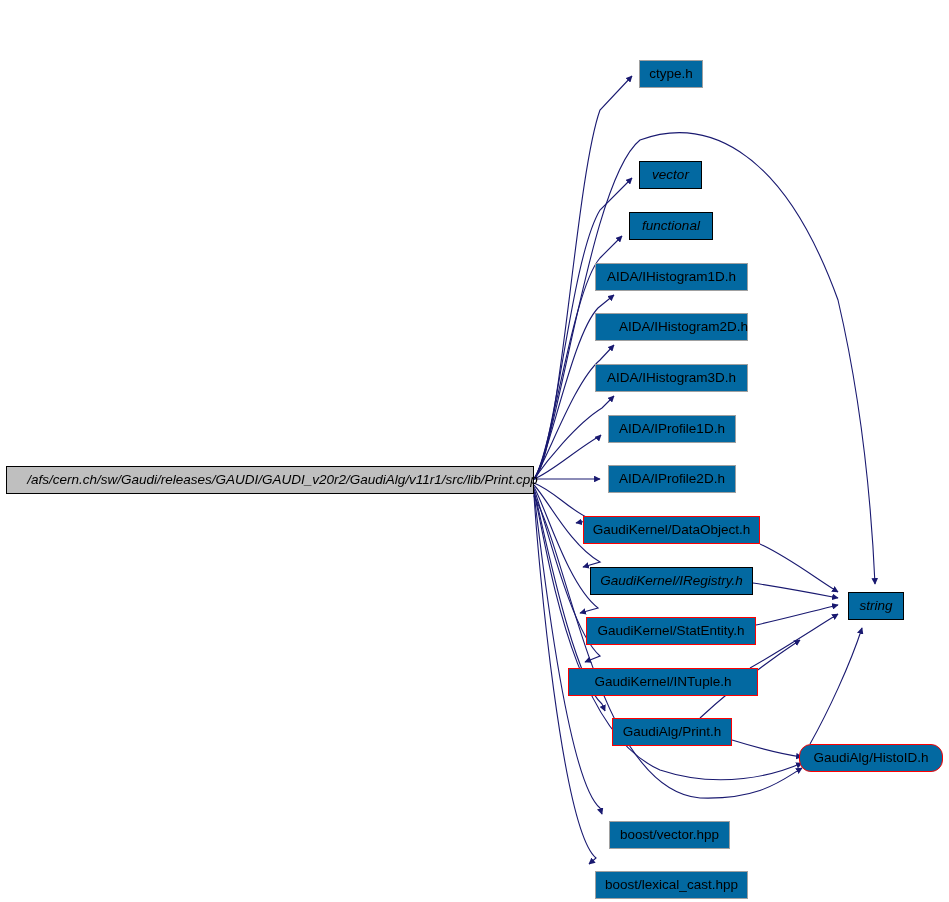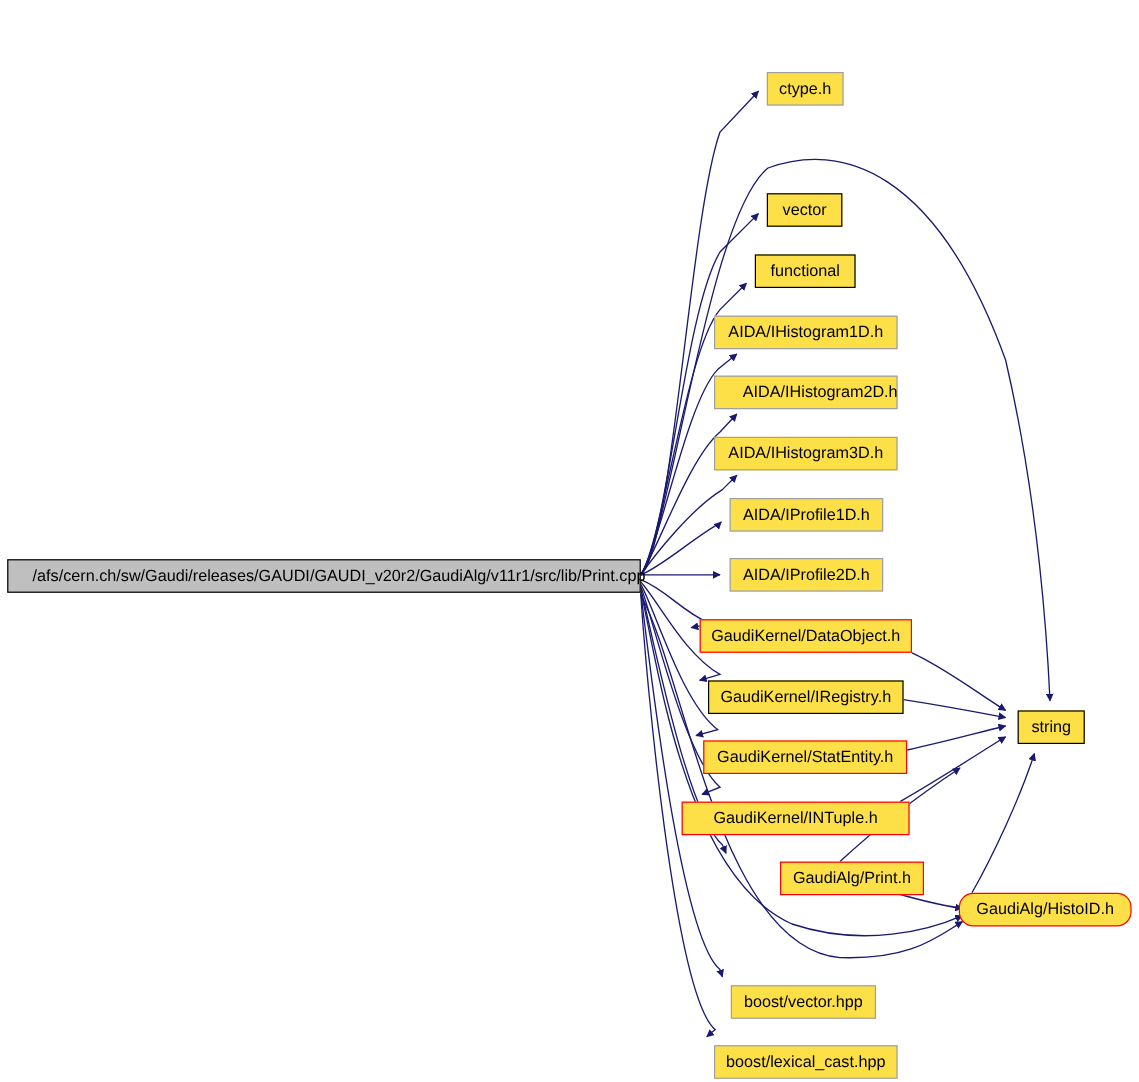--- a/index.html
+++ b/index.html
@@ -22,28 +22,28 @@
     width: 949px;
     height: 902px;
   }
   .node {
     position: absolute;
     box-sizing: border-box;
     display: flex;
     align-items: center;
     justify-content: center;
     border: 1px solid #a0a0a0;
-    background: #fde047;
+    background: #0369a1;
     font-size: 13.5px;
     color: #000000;
     white-space: nowrap;
     letter-spacing: 0px;
     line-height: 1;
   }
-  .node.black { border-color: #000000; }
+  .node.black { border-color: #000000; font-style: italic; }
   .node.red   { border-color: #ff0000; }
   .node.gray  { border-color: #a0a0a0; }
   .node.root {
     background: #bfbfbf;
     border-color: #000000;
     padding-left: 25px;
   }
   .node span { pointer-events: none; }
 </style>
 </head>
@@ -117,21 +117,21 @@
       </div>
       <div class="node black" style="left: 590px; top: 567px; width: 163px; height: 28px;">
         <span>GaudiKernel/IRegistry.h</span>
       </div>
       <div class="node red" style="left: 586px; top: 617px; width: 170px; height: 28px;">
         <span>GaudiKernel/StatEntity.h</span>
       </div>
       <div class="node red" style="left: 568px; top: 668px; width: 190px; height: 28px; text-align: center;">
         <span>GaudiKernel/INTuple.h</span>
       </div>
-      <div class="node red" style="left: 612px; top: 718px; width: 120px; height: 28px; margin-left: 38px;">
+      <div class="node red" style="left: 612px; top: 718px; width: 120px; height: 28px;">
         <span>GaudiAlg/Print.h</span>
       </div>
       <div class="node red" style="left: 799px; top: 744px; width: 144px; height: 28px; border-radius: 12px;">
         <span>GaudiAlg/HistoID.h</span>
       </div>
       <div class="node gray" style="left: 609px; top: 821px; width: 121px; height: 28px;">
         <span>boost/vector.hpp</span>
       </div>
       <div class="node gray" style="left: 595px; top: 871px; width: 153px; height: 28px;">
         <span>boost/lexical_cast.hpp</span>

